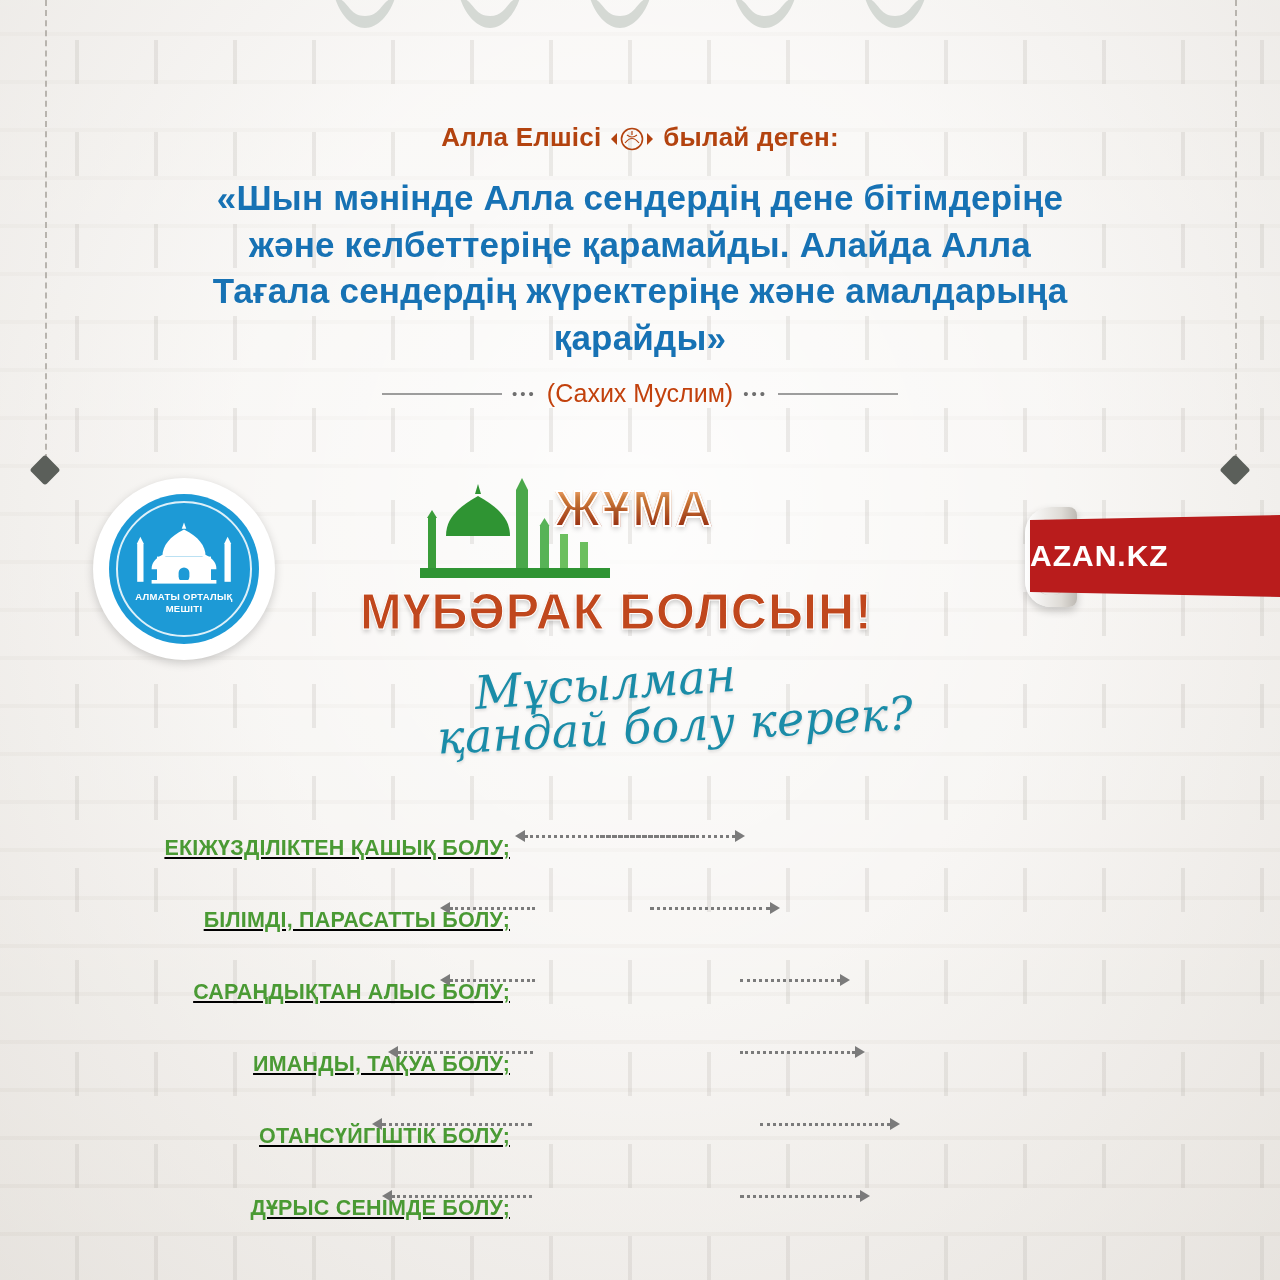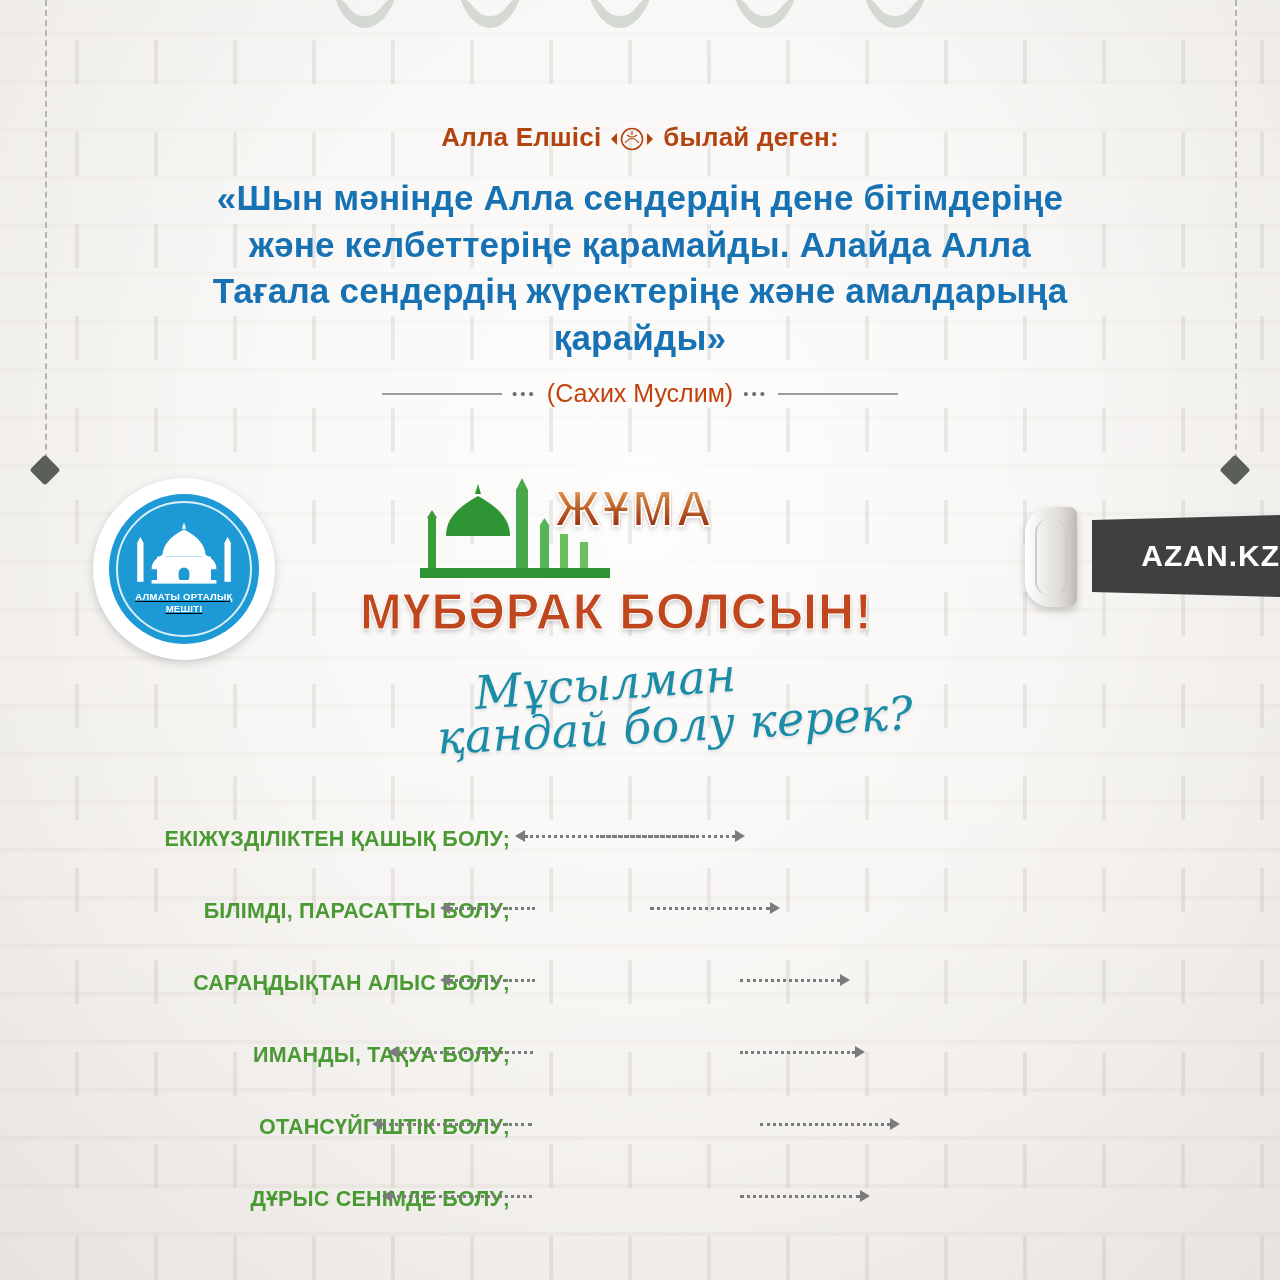--- a/index.html
+++ b/index.html
@@ -84,21 +84,21 @@
   .source-line { width:120px; height:2px; background:#7e7e7e; opacity:.75; }
   .source-dots { letter-spacing:3px; font-size:15px; color:#6f6f6f; }
   .source-text { font-size:25px; color:#c2410c; }
 
   
   .logo {
     position:absolute; left:93px; top:478px; width:182px; height:182px;
     border-radius:50%;
     background:#ffffff;
     box-shadow:0 3px 10px rgba(0,0,0,.18);
-    display:flex; align-items:center; justify-content:center;text-decoration:underline;
+    display:flex; align-items:center; justify-content:center;
   }
   .logo-inner {
     width:150px; height:150px; border-radius:50%;
     background:#1d9ad6;
     display:flex; flex-direction:column; align-items:center; justify-content:center;
     color:#fff; position:relative; overflow:hidden;
   }
   .logo-inner .ring {
     position:absolute; inset:7px; border:2px solid rgba(255,255,255,.85); border-radius:50%;
   }
@@ -135,41 +135,41 @@
     font-size:46px;
     line-height:0.92;
     text-shadow:0 2px 3px rgba(0,0,0,.12);
   }
   .script .l1 { display:block; transform:rotate(-4deg) translateX(-40px); }
   .script .l2 { display:block; transform:rotate(-3deg) translateX(30px); margin-top:4px; }
 
   
   .ribbon { position:absolute; right:0; top:497px; width:255px; height:122px; }
   .ribbon-body {
-    position:absolute; right:0; top:18px; width:188px; height:82px;
-    background:#404040;
-    display:flex; align-items:center; justify-content:flex-end;
+    position:absolute; right:0; top:18px; width:250px; height:82px;
+    background:#b91c1c;
+    display:flex; align-items:center; justify-content:flex-start;
     box-shadow:0 4px 9px rgba(0,0,0,.18);
     clip-path: polygon(0 6%, 100% 0, 100% 100%, 0 94%);
   }
   .ribbon-body span { color:#fff; font-size:30px; font-weight:bold; letter-spacing:1px; }
   .ribbon-curl {
     position:absolute; left:0; top:10px; width:52px; height:100px;
     background:linear-gradient(90deg,#ffffff,#dedbd6 70%,#bdb9b3);
     border-radius:26px 8px 8px 26px;
     box-shadow:0 4px 8px rgba(0,0,0,.2);
   }
   .ribbon-curl::after{
     content:""; position:absolute; left:10px; top:12px; width:28px; height:76px;
     border-left:2px solid #cfcbc5; border-right:2px solid #cfcbc5; border-radius:14px;
   }
 
   
   .lists { position:absolute; top:800px; left:0; width:100%; height:440px; }
-  .col { position:absolute; top:3px; width:470px; }
+  .col { position:absolute; top:12px; width:470px;text-decoration:underline; }
   .col.left  { left:40px;  text-align:right; }
   .col.right { right:40px; text-align:left; }
   .row {
     height:72px; display:flex; align-items:center;
     font-size:21.5px; font-weight:bold; color:#4a9a34; letter-spacing:.2px;
   }
   .col.left .row  { justify-content:flex-end; }
   .col.right .row { justify-content:flex-start; }
 
   .arrows { position:absolute; top:0; left:0; width:100%; height:440px; }

